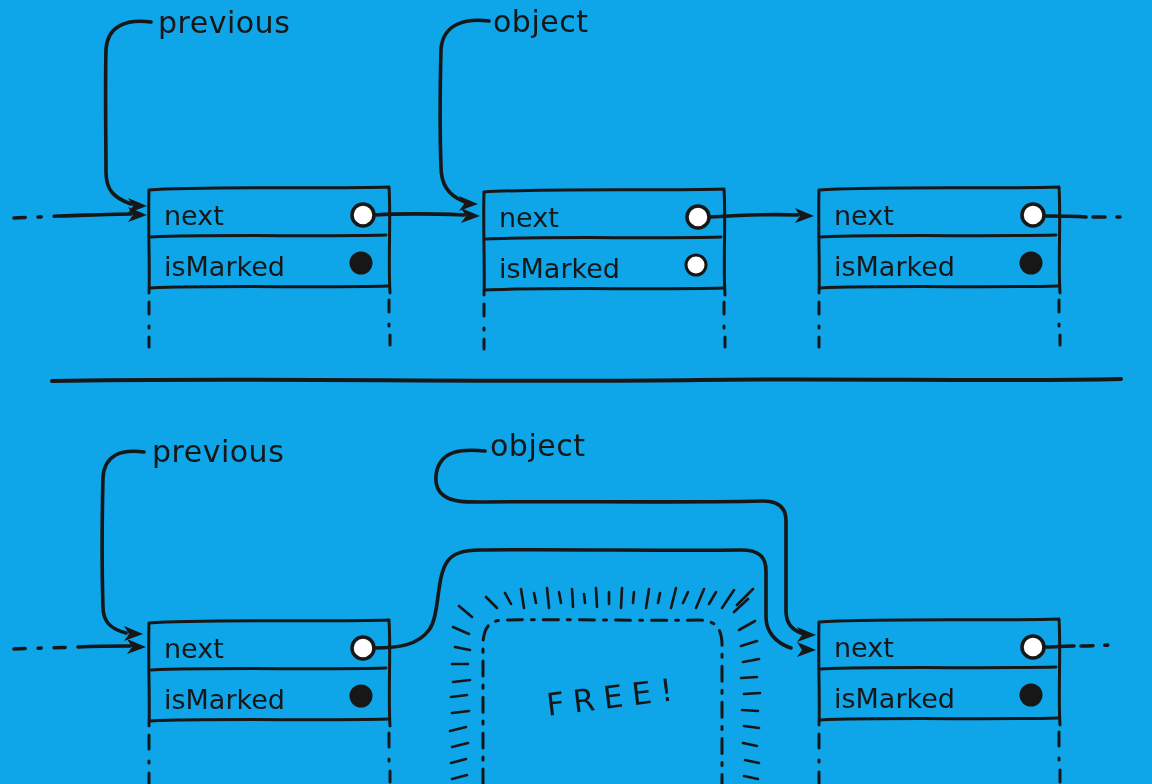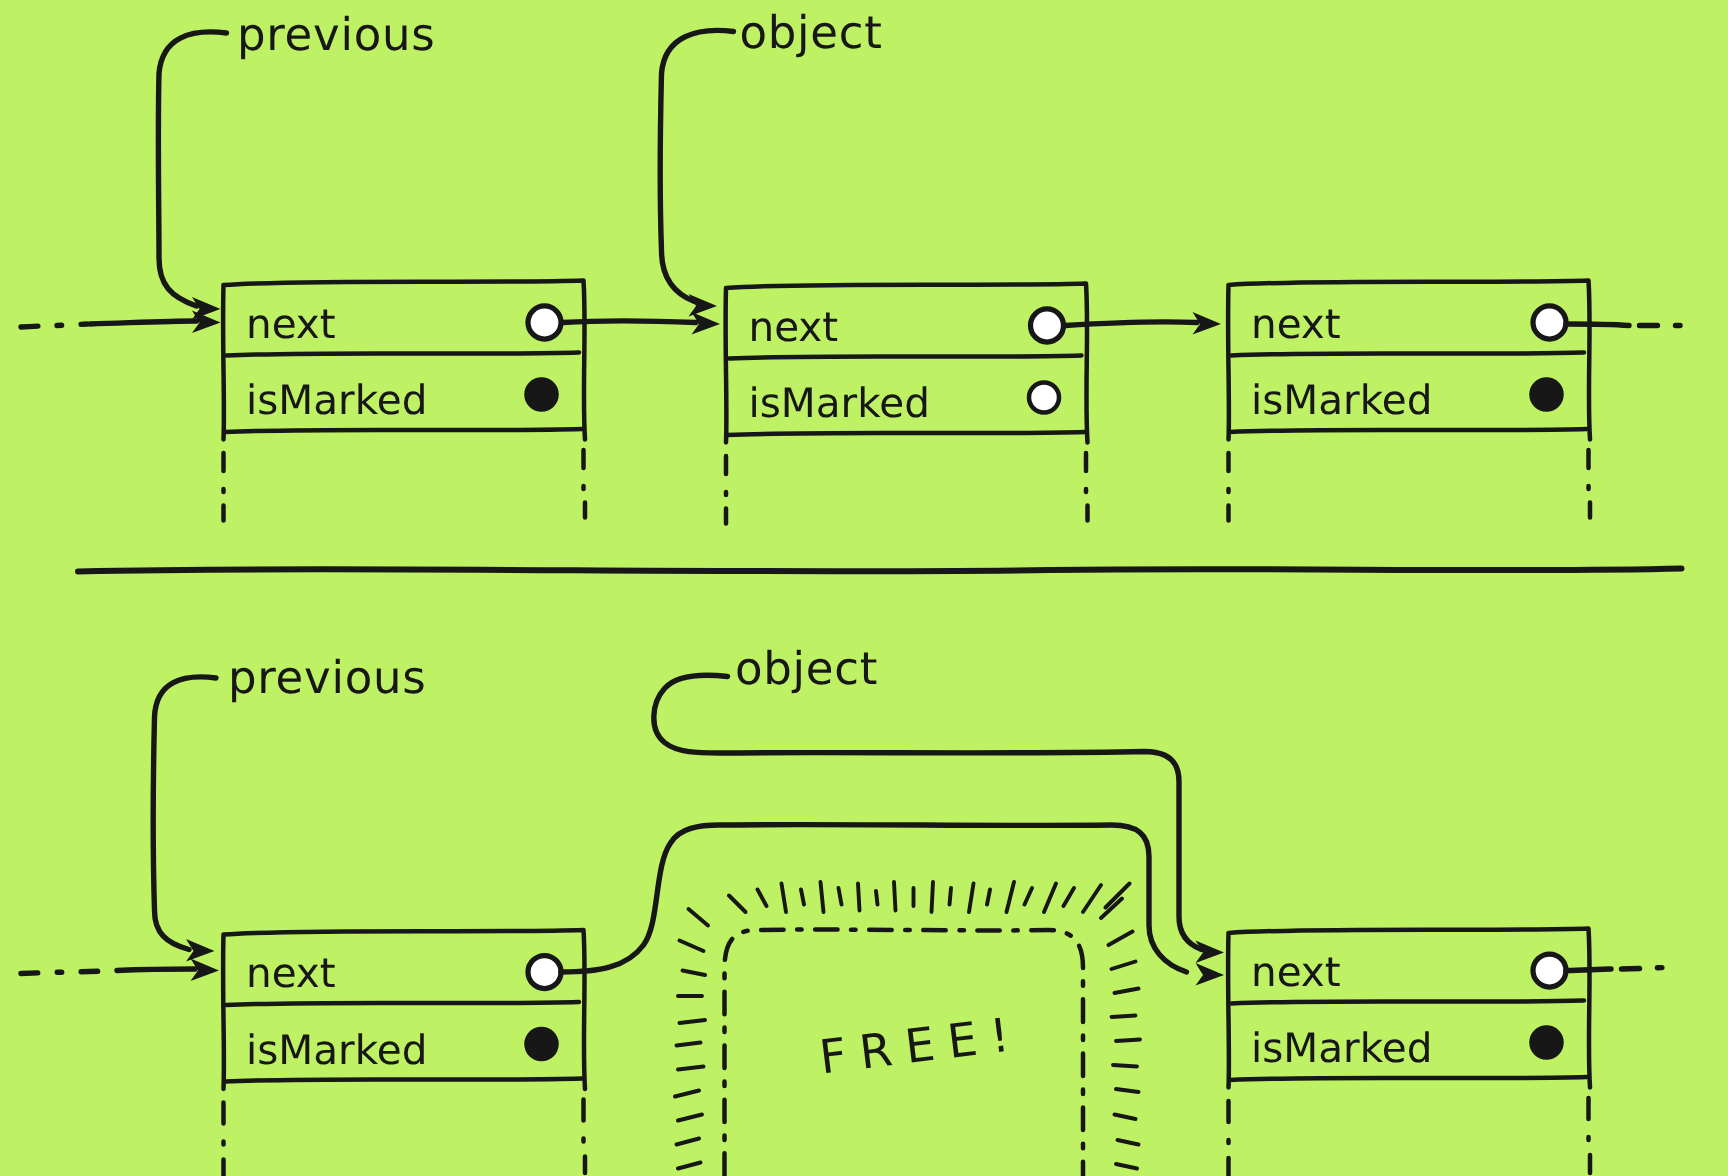--- a/index.html
+++ b/index.html
@@ -1,16 +1,16 @@
 <!DOCTYPE html>
 <html><head>
 <meta charset="utf-8">
 <style>
   html,body{margin:0;padding:0;background:#ffffff;}
-  .stage{position:relative;width:1152px;height:784px;background:#bef264;overflow:hidden;}
+  .stage{position:relative;width:1152px;height:784px;background:#0ea5e9;overflow:hidden;}
   svg text{font-family:"DejaVu Sans","Liberation Sans",sans-serif;fill:#171717;}
   .ink{stroke:#171717;fill:none;stroke-width:3;stroke-linecap:round;stroke-linejoin:round;}
   .thick{stroke-width:3.6;}
   .thin{stroke-width:2.6;}
   .divline{stroke-width:4;}
   .lead-dash{stroke-dasharray:11 13 3 13;}
   .tail-dash{stroke-dasharray:12 12 3 12;}
   .free-dash{stroke-dasharray:15 9 3 9;}
   .head{fill:#171717;stroke:none;}
   .ptr{stroke:#171717;stroke-width:3.5;fill:#ffffff;}

